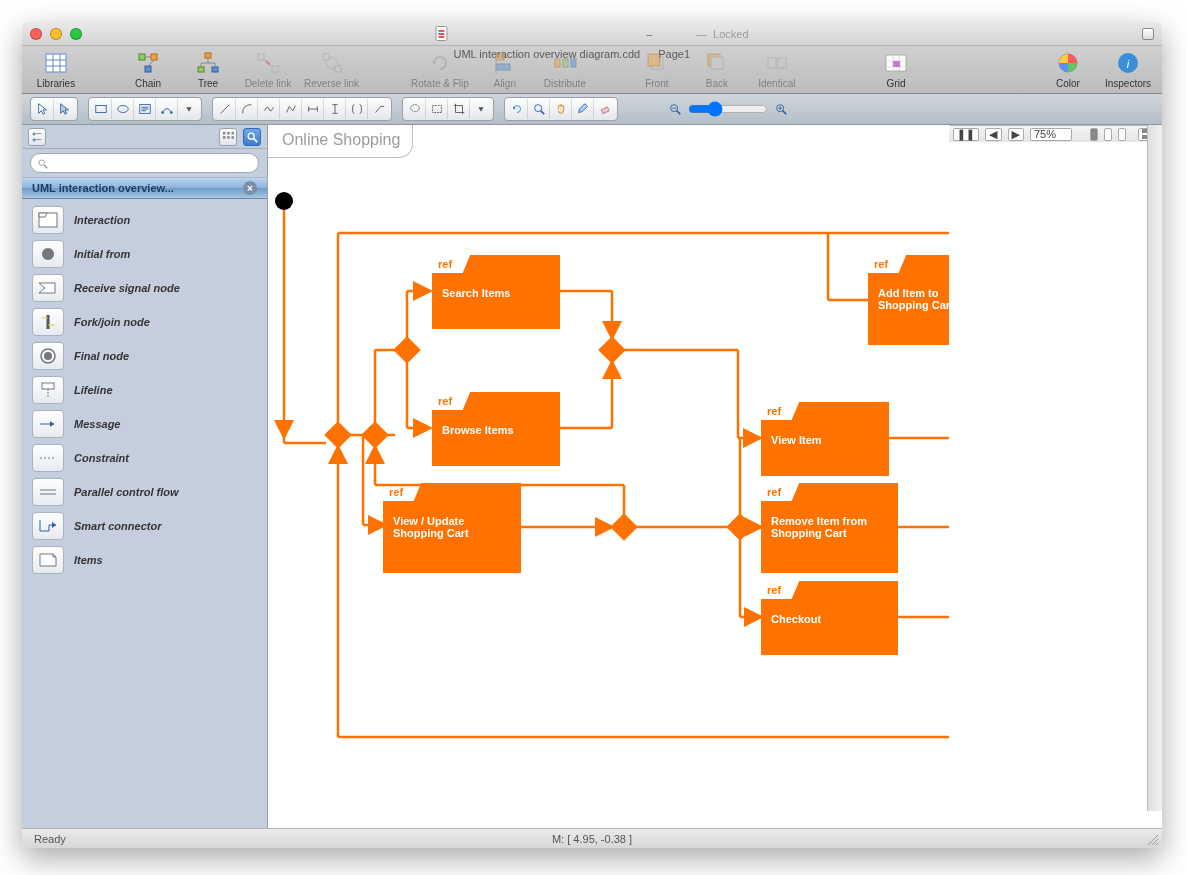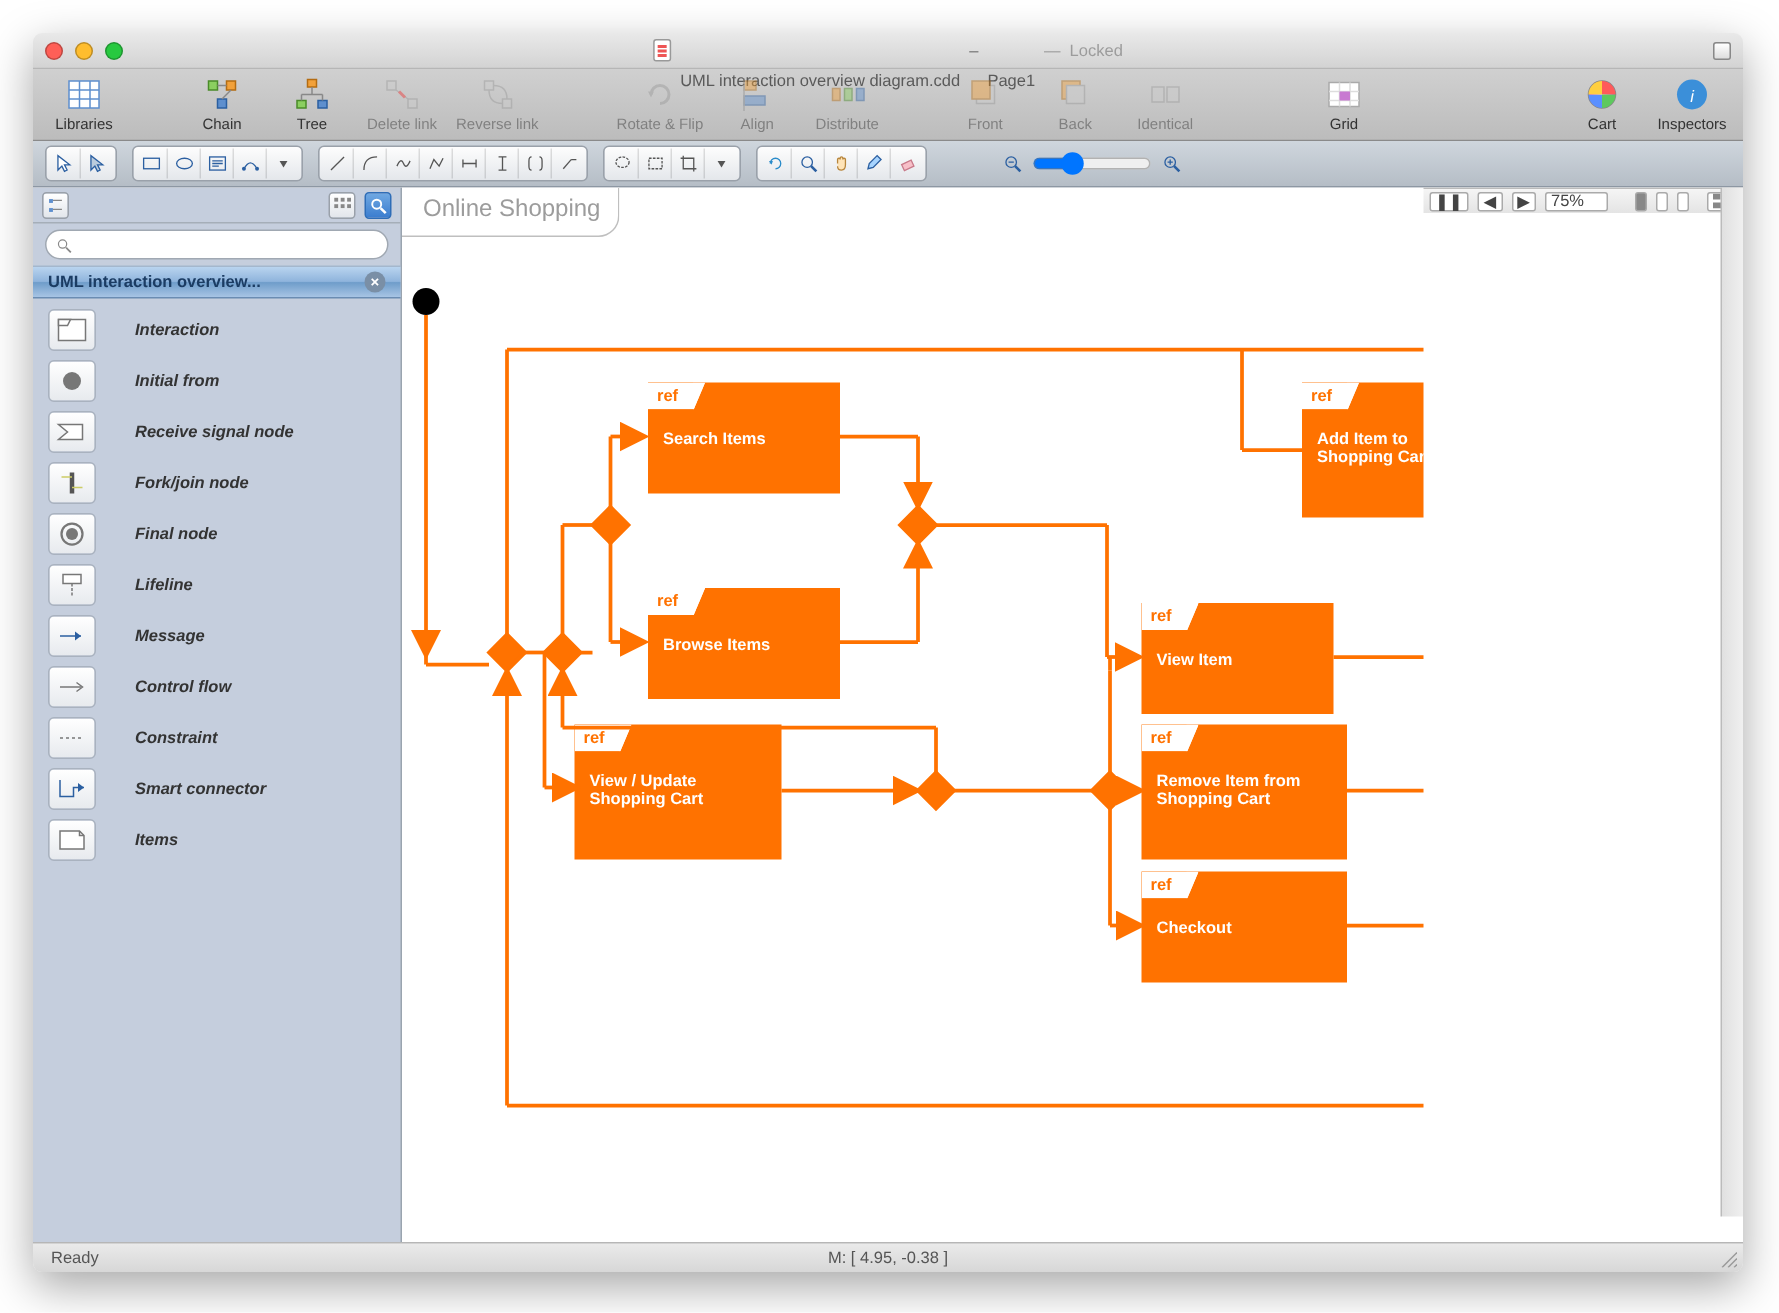--- a/index.html
+++ b/index.html
@@ -44,21 +44,21 @@
 .side-top .sicon.active{background:linear-gradient(#6fa8e2,#3b7dcf);border-color:#2e6db7}
 .side-top .sicon svg{width:12px;height:12px}
 .side-top .spacer{flex:1}
 .side-search { padding:4px 8px; }
 .side-search .sbox{display:flex;align-items:center;background:#fff;border:1px solid #a0a8b2;border-radius:12px;height:20px;padding:0 6px;gap:4px}
 .side-search .sbox svg{width:11px;height:11px;color:#888}
 .side-search input{border:none;outline:none;flex:1;font-size:11px;background:transparent}
 .lib-header{background:linear-gradient(#b9d4ef,#8fb4dc 48%,#6f9dca 52%,#a7c4e4);border-top:1px solid #a4b7cd;border-bottom:1px solid #6a8cb2;padding:3px 10px;display:flex;align-items:center;color:#1b3c63;font-weight:bold;font-size:11px}
 .lib-header .x{margin-left:auto;width:14px;height:14px;border-radius:50%;background:#7a8fa6;color:#fff;display:flex;align-items:center;justify-content:center;font-size:10px}
 .stencils{flex:1;overflow:auto;padding:4px 0}
-.stencil{display:flex;align-items:center;gap:26px;padding:3px 10px}
+.stencil{display:flex;align-items:center;gap:10px;padding:3px 10px}
 .stencil .thumb{width:32px;height:28px;border:1px solid #a9b2bf;border-radius:4px;background:linear-gradient(#fff,#e7eaee);display:flex;align-items:center;justify-content:center}
 .stencil .thumb svg{width:22px;height:18px}
 .stencil .sl{font-style:italic;font-weight:bold;color:#333;font-size:11px}
 
 .canvas-wrap{flex:1;display:flex;flex-direction:row;background:#fff;position:relative}
 .canvas{flex:1;position:relative;overflow:hidden}
 .scrollbar-v{width:15px;background:linear-gradient(to left,#f0f0f0,#e0e0e0);border-left:1px solid #bbb;position:absolute;top:0;bottom:17px;right:0}
 .canvas-bottom{height:17px;background:linear-gradient(#f5f5f5,#e4e4e4);border-top:1px solid #bbb;display:flex;align-items:center;padding:0 4px;gap:6px;font-size:10px;color:#444}
 .canvas-bottom .pill{border:1px solid #aaa;background:#fff;border-radius:2px;padding:0 3px;height:13px;display:flex;align-items:center}
 .canvas-bottom .zoomv{width:42px}
@@ -245,21 +245,21 @@
                 <stop offset="100%" stop-color="#f0f"></stop>
               </radialGradient>
             </defs>
             <circle cx="12" cy="12" r="9" fill="none" stroke="#888"></circle>
             <path d="M12 3 A9 9 0 0 1 21 12 L12 12 Z" fill="#ff5a5a"></path>
             <path d="M21 12 A9 9 0 0 1 12 21 L12 12 Z" fill="#5ec95e"></path>
             <path d="M12 21 A9 9 0 0 1 3 12 L12 12 Z" fill="#5a8fff"></path>
             <path d="M3 12 A9 9 0 0 1 12 3 L12 12 Z" fill="#ffcf3f"></path>
           </svg>
         </div>
-      <span class="tlbl">Cart</span>
+      <span class="tlbl">Color</span>
     </div>
     <div class="tbtn">
       <div class="ticon">
           <svg viewBox="0 0 24 24">
             <circle cx="12" cy="12" r="10" fill="#3b8fd9"></circle>
             <text x="12" y="17" text-anchor="middle" font-family="Georgia" font-style="italic" font-size="16" fill="#fff">i</text>
           </svg>
         </div>
       <span class="tlbl">Inspectors</span>
     </div>
@@ -527,33 +527,33 @@
               <svg>
                 <line x1="3" y1="9" x2="17" y2="9" stroke="#2b5fa1"></line>
                 <polygon points="17,9 13,6 13,12" fill="#2b5fa1"></polygon>
               </svg>
             </div>
             <span class="sl">Message</span>
           </div>
         <div class="stencil">
             <div class="thumb">
               <svg>
-                <line x1="3" y1="9" x2="17" y2="9" stroke="#777"></line>
-                <polyline points="14,6 18,9 14,12" fill="none" stroke="#777"></polyline>
-              </svg>
-            </div>
-            <span class="sl">Control flow</span>
-          </div>
-        <div class="stencil">
-            <div class="thumb">
-              <svg>
                 <line x1="3" y1="9" x2="19" y2="9" stroke="#777" stroke-dasharray="2 2"></line>
               </svg>
             </div>
             <span class="sl">Constraint</span>
+          </div>
+        <div class="stencil">
+            <div class="thumb">
+              <svg>
+                <line x1="3" y1="7" x2="19" y2="7" stroke="#777"></line>
+                <line x1="3" y1="11" x2="19" y2="11" stroke="#777"></line>
+              </svg>
+            </div>
+            <span class="sl">Parallel control flow</span>
           </div>
         <div class="stencil">
             <div class="thumb">
               <svg>
                 <polyline points="3,3 3,14 12,14 12,8 19,8" fill="none" stroke="#2b5fa1"></polyline>
                 <polygon points="19,8 15,5 15,11" fill="#2b5fa1"></polygon>
               </svg>
             </div>
             <span class="sl">Smart connector</span>
           </div>

